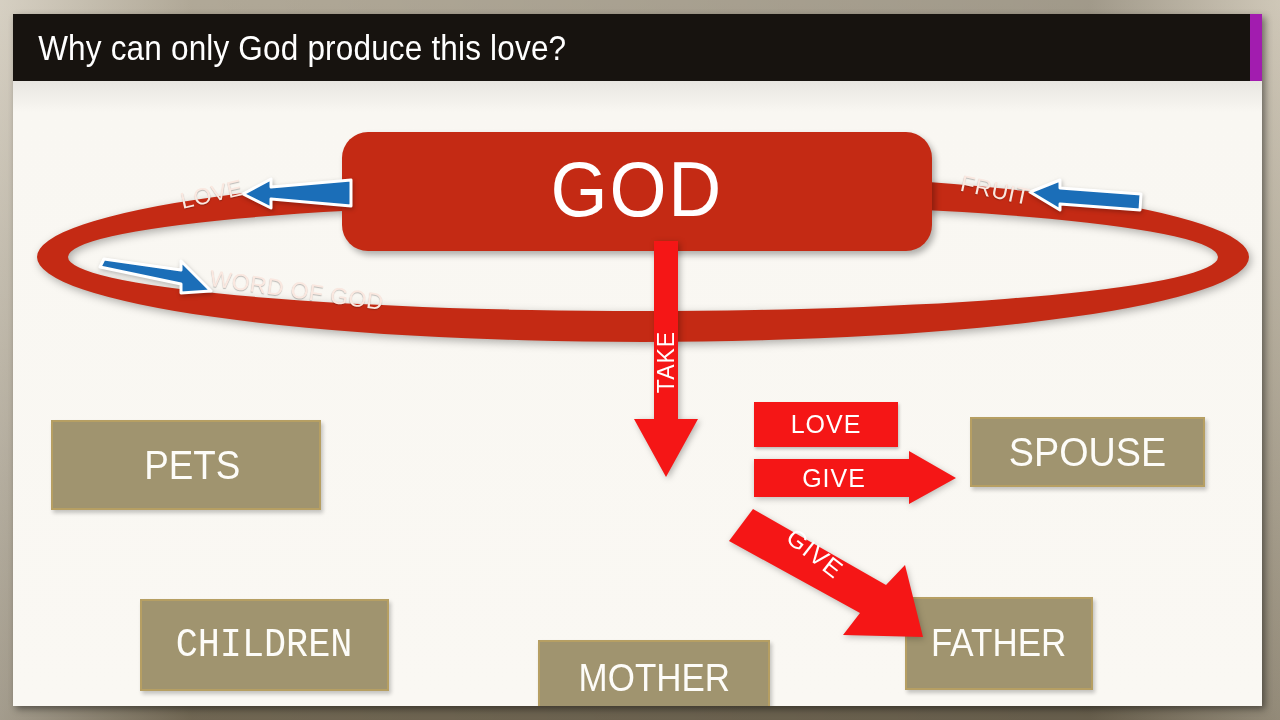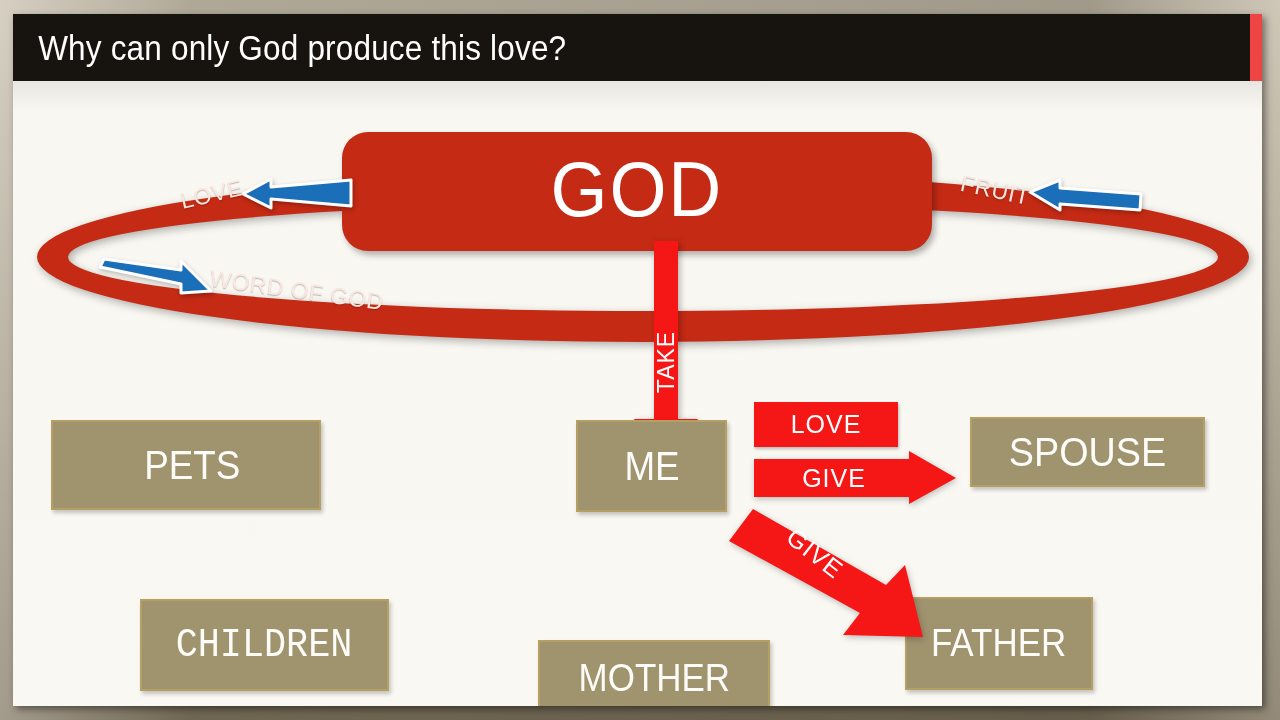--- a/index.html
+++ b/index.html
@@ -19,21 +19,21 @@
     position:absolute; inset:0;
     background:
       linear-gradient(to right, rgba(255,255,255,.30), rgba(0,0,0,.10) 15%, rgba(0,0,0,.18) 85%, rgba(255,255,255,.18)),
       linear-gradient(to bottom, rgba(255,255,255,.35), rgba(0,0,0,.25));
     pointer-events:none;
   }
   #slide-canvas {
     position: absolute;
     left: 13px; top: 14px;
     width: 1249px; height: 692px;
-    background: #ef4444;
+    background: #a21caf;
     box-shadow: 3px 3px 7px rgba(0,0,0,.45);
     overflow: hidden;
   }
 
   
   #title-bar {
     position: absolute;
     left: 0; top: 0;
     width: 1237px; height: 67px;
     background: #17130f;
@@ -215,23 +215,20 @@
       <div class="ring-label" id="label-fruit">FRUIT</div>
 
       <svg id="take-arrow" viewBox="0 0 68 238" preserveAspectRatio="none">
         <path d="M22 0 L46 0 L46 178 L66 178 L34 236 L2 178 L22 178 Z" fill="#f51616"></path>
       </svg>
       <div id="take-label">TAKE</div>
 
       <div class="tan-box" id="box-pets">
         <span>PETS</span>
       </div>
-      <div class="tan-box" id="box-me">
-        <span>ME</span>
-      </div>
       <div class="tan-box" id="box-spouse">
         <span>SPOUSE</span>
       </div>
       <div class="tan-box" id="box-children">
         <span>CHILDREN</span>
       </div>
       <div class="tan-box" id="box-mother">
         <span>MOTHER</span>
       </div>
       <div class="tan-box" id="box-father">

